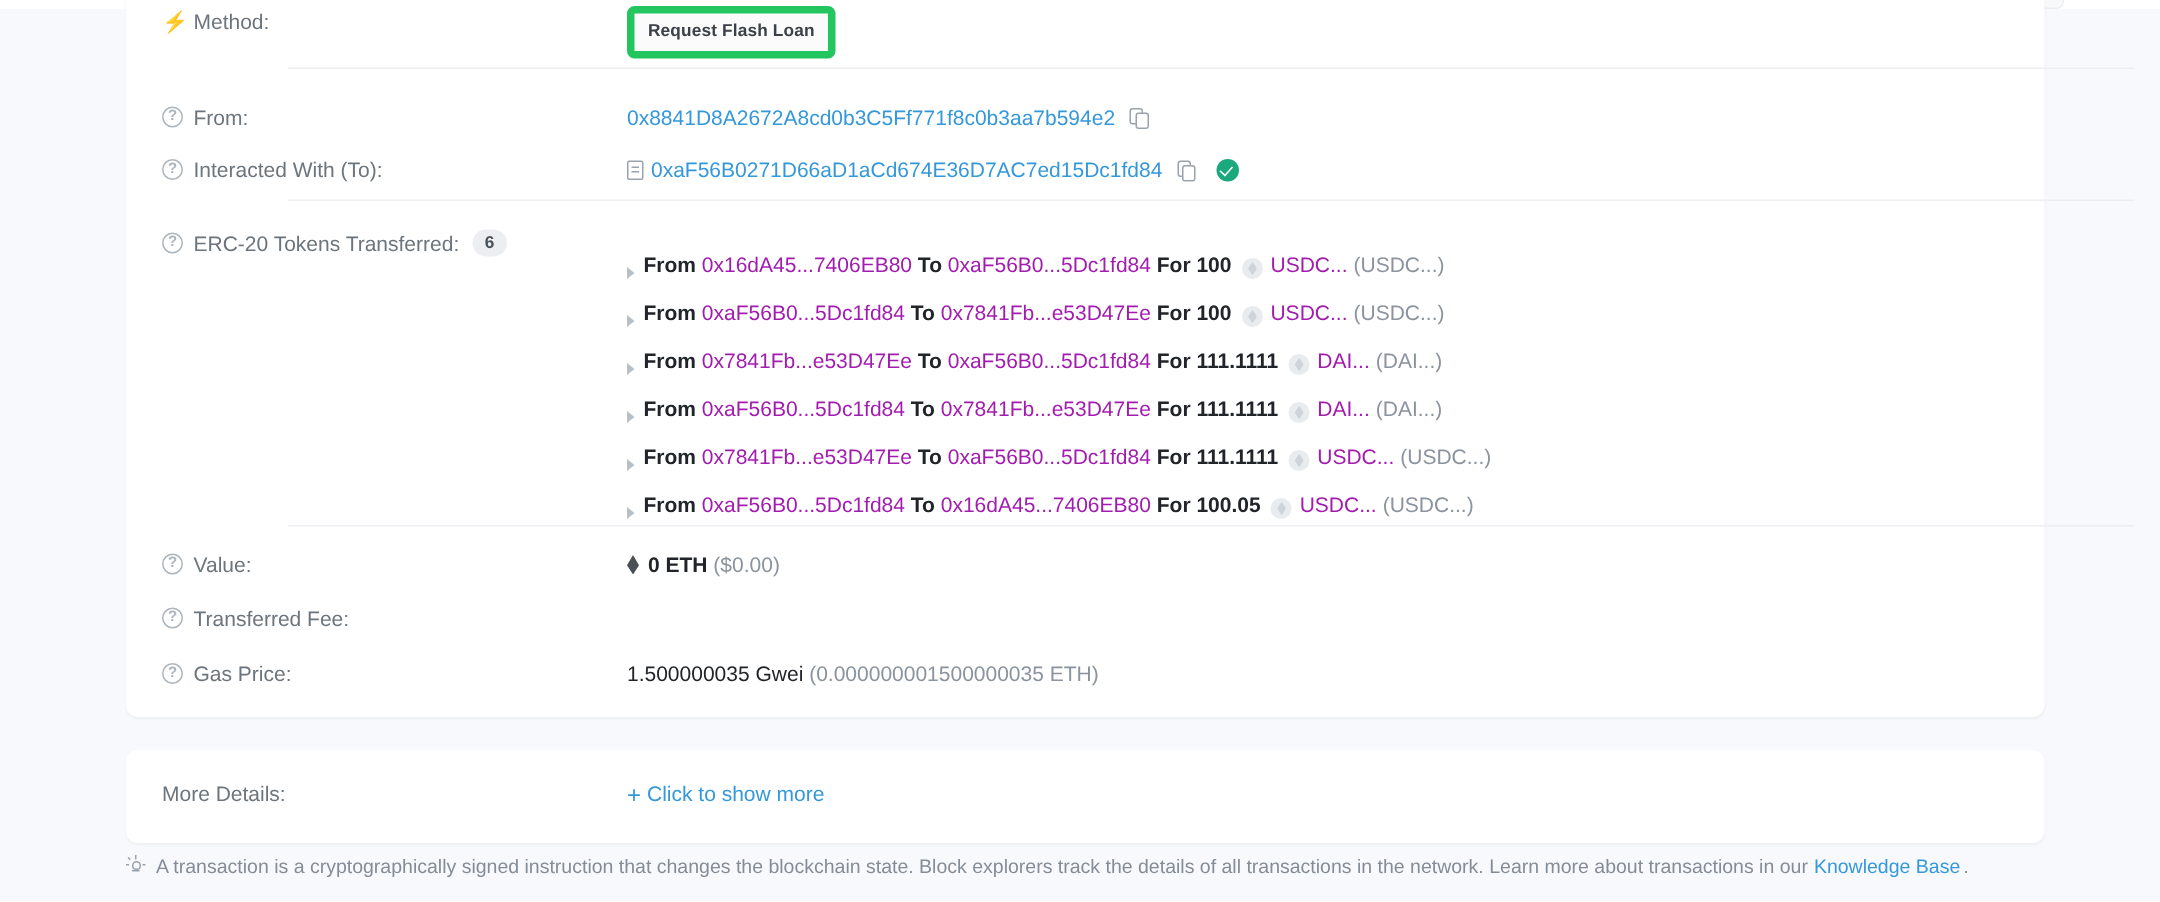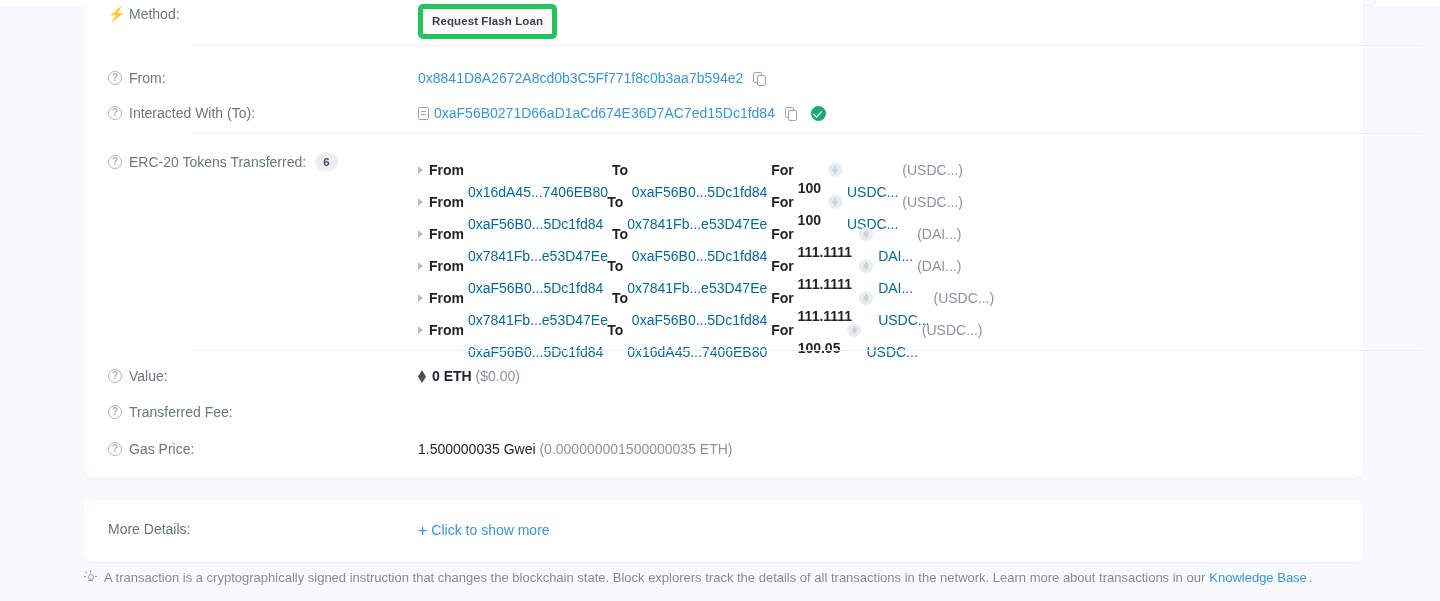--- a/index.html
+++ b/index.html
@@ -186,21 +186,21 @@
     width: 4px; height: 7px;
     border: solid #fff;
     border-width: 0 1.8px 1.8px 0;
     transform: rotate(42deg);
   }
 
   
   .transfers { padding-top: 2px; }
   .xfer {
     display: flex;
-    align-items: center;
+    align-items: flex-end;
     flex-wrap: nowrap;
     white-space: nowrap;
     height: 32px;
     font-size: 14px;
     color: #212529;
   }
   .caret {
     width: 0; height: 0;
     flex: 0 0 auto;
     border-left: 5px solid #b9bfc7;
@@ -221,21 +221,21 @@
     flex: 0 0 14px;
   }
   .tok-icon::after {
     content: "";
     position: absolute;
     left: 4px; top: 2.5px;
     width: 6px; height: 9px;
     background: #cfd4da;
     clip-path: polygon(50% 0, 100% 50%, 50% 100%, 0 50%);
   }
-  .tok-sym { color: #0369a1; text-decoration: none; margin-top: 44px; }
+  .tok-sym { color: #a21caf; text-decoration: none; margin-top: 44px; }
   .tok-full { color: #8b949e; margin-left: 4px; }
 
   .eth-icon {
     display: inline-block;
     width: 8px; height: 13px;
     margin-right: 6px;
     vertical-align: -2px;
     background: #4a4f55;
     clip-path: polygon(50% 0, 100% 52%, 50% 100%, 0 52%);
   }

